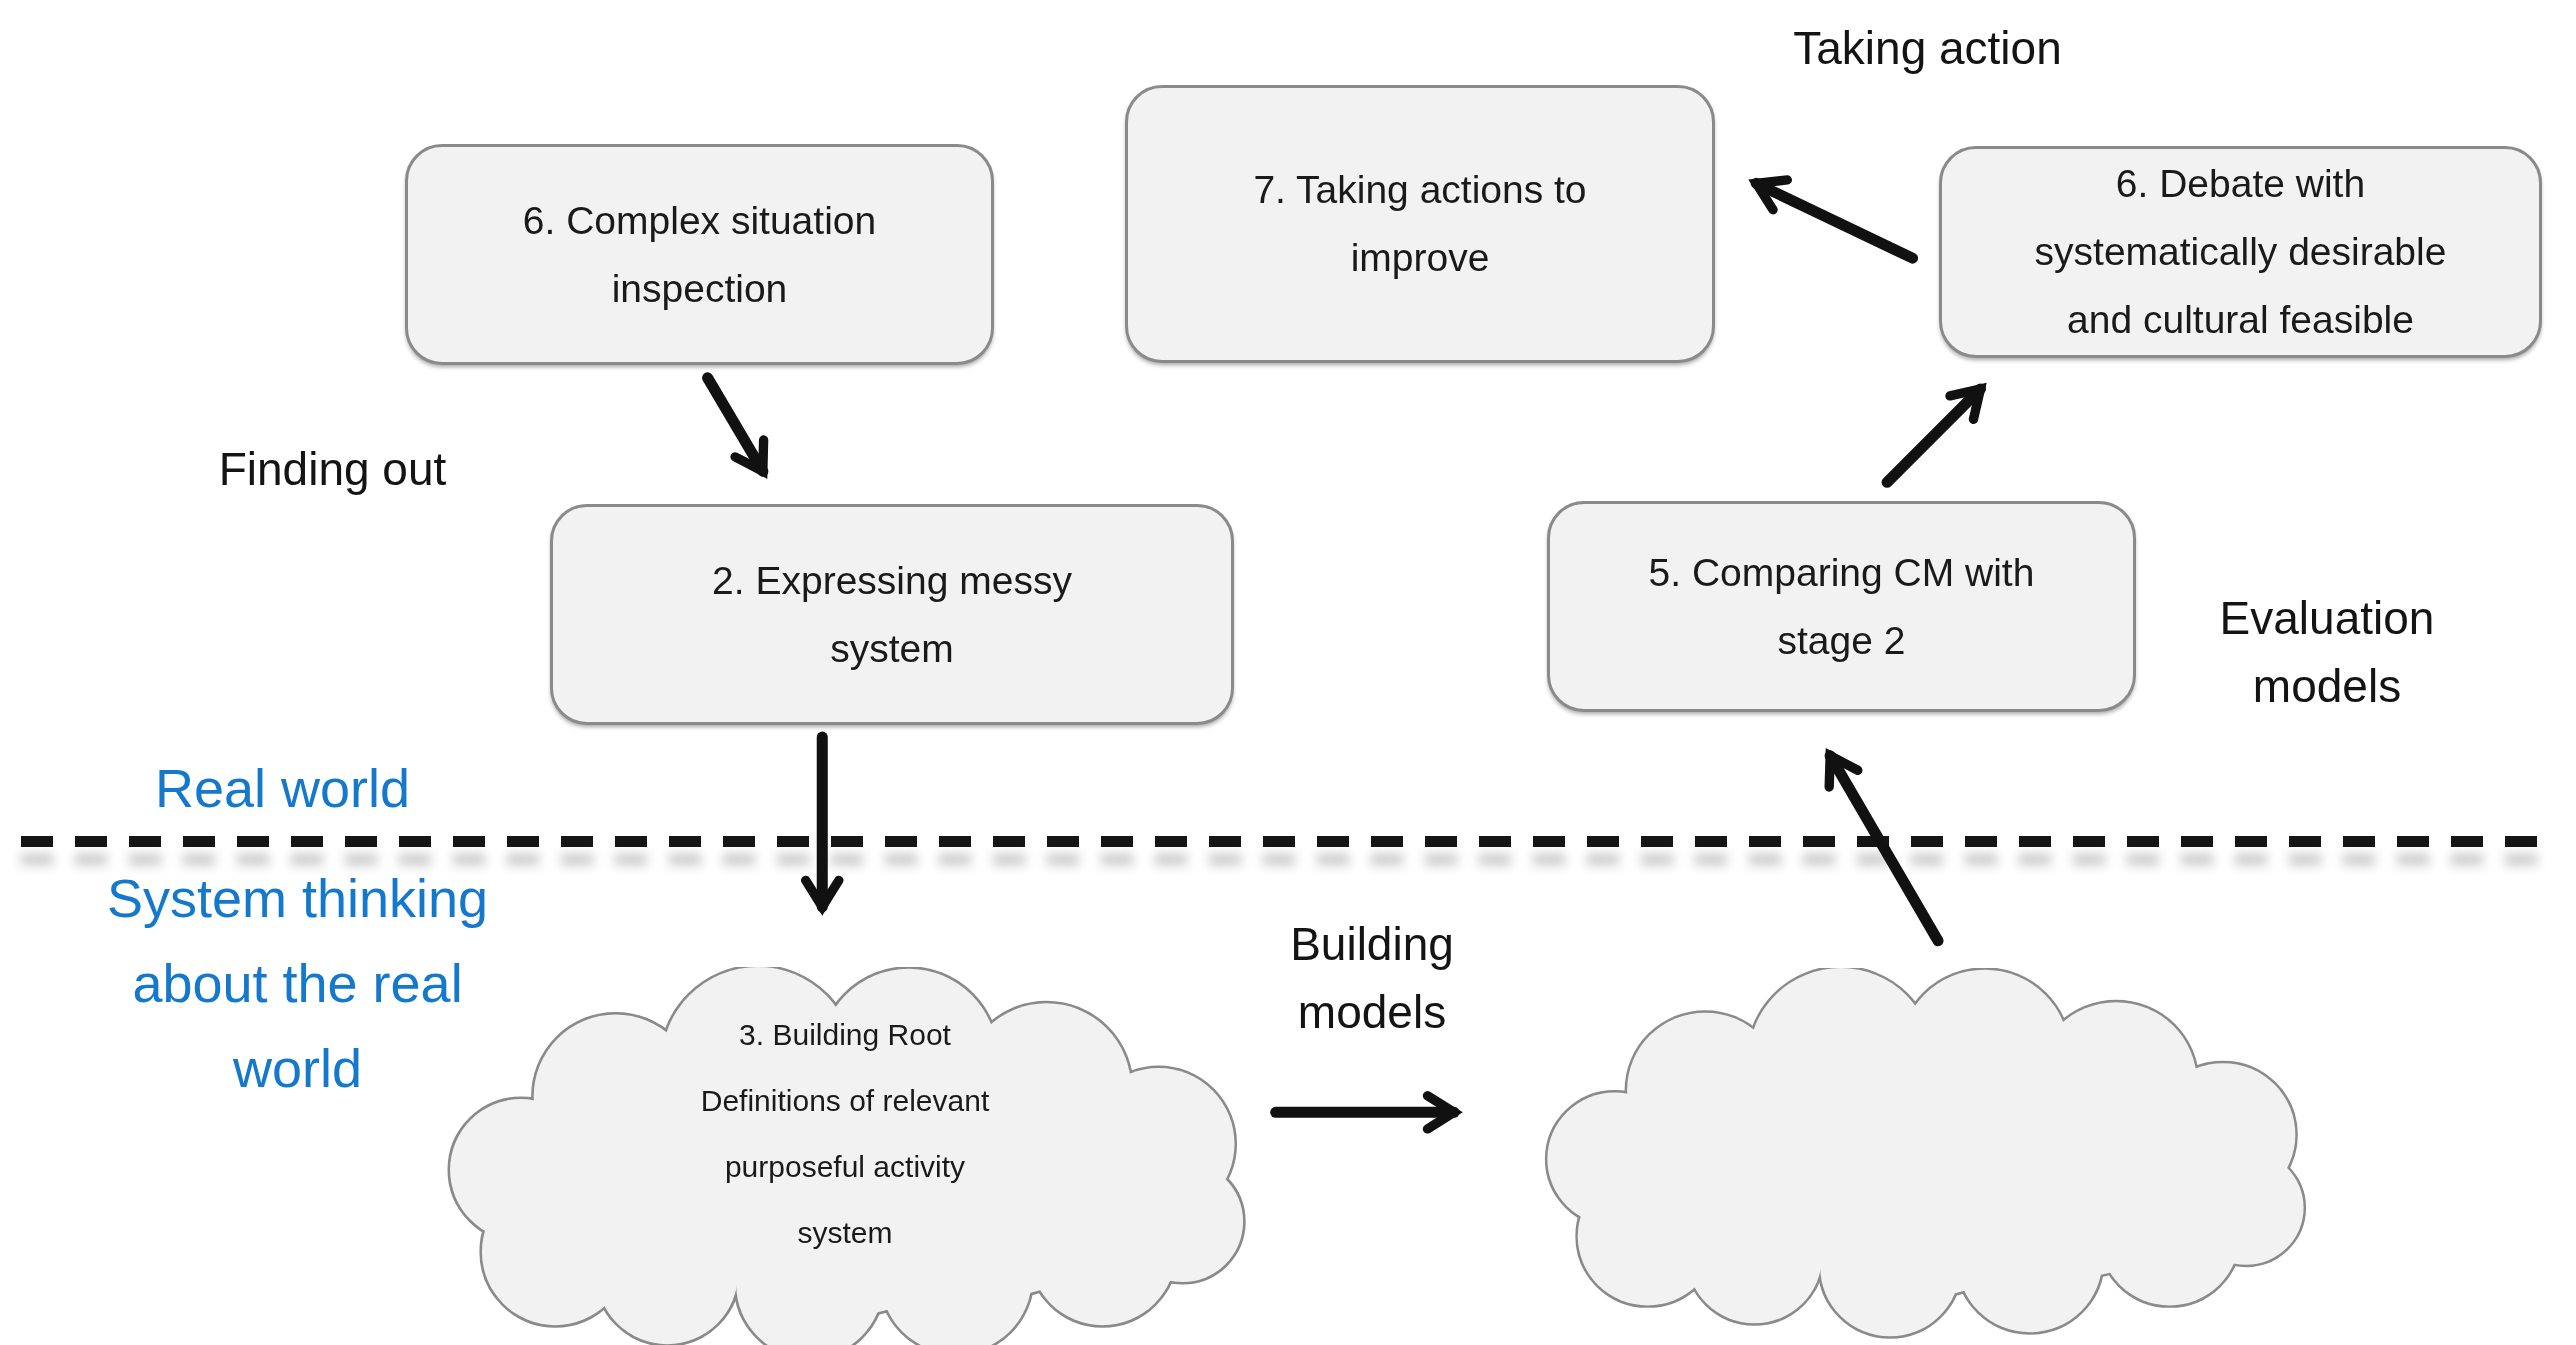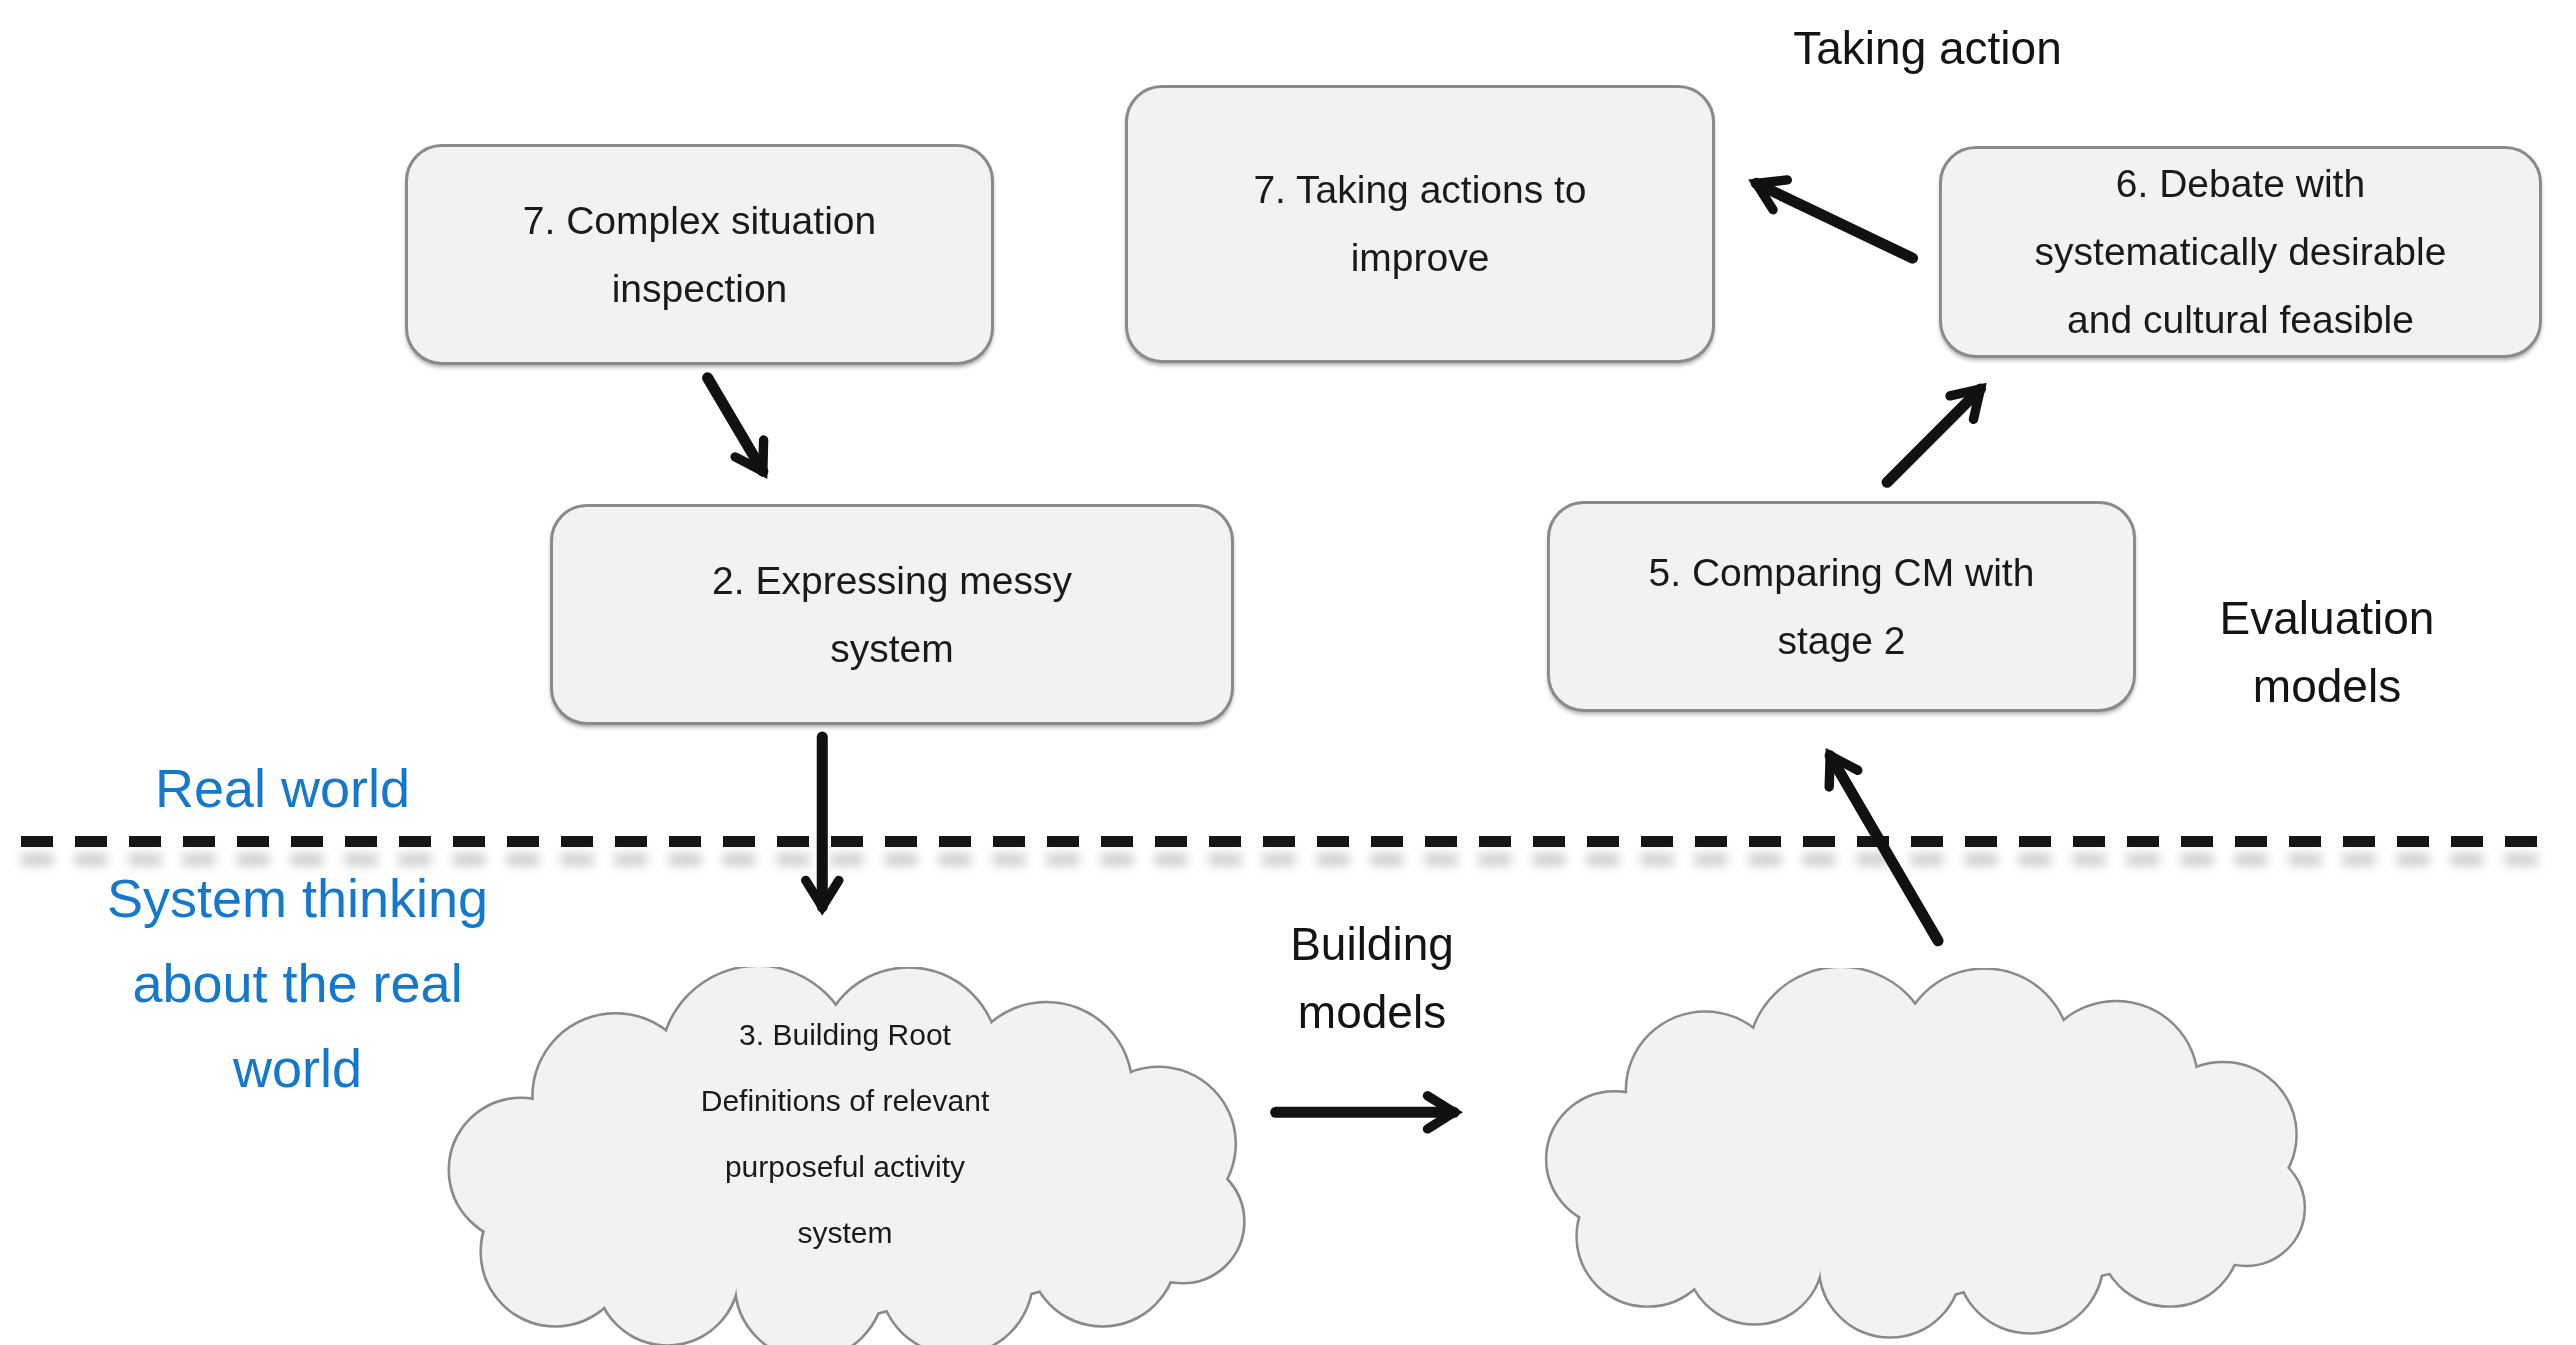--- a/index.html
+++ b/index.html
@@ -99,21 +99,21 @@
         <circle cx="893" cy="295" r="70"></circle>
       </g>
       <symbol id="cloud-shape" viewBox="0 0 1000 460" preserveAspectRatio="none">
         <use href="#cloudCircles" class="cloud-stroke"></use>
         <use href="#cloudCircles" class="cloud-fill"></use>
       </symbol>
     </defs>
   </svg>
 
   <div class="box" style="left:405px;top:144px;width:589px;height:221px;">
-    <div class="stage-label pre">7. Complex situation
+    <div class="stage-label pre">6. Complex situation
 inspection</div>
   </div>
 
   <div class="box" style="left:550px;top:504px;width:684px;height:221px;">
     <div class="stage-label pre">2. Expressing messy
 system</div>
   </div>
 
   <div class="box" style="left:1547px;top:501px;width:589px;height:211px;">
     <div class="stage-label pre">5. Comparing CM with
@@ -136,20 +136,21 @@
   </svg>
   <div class="cloud-label pre" style="left:497px;top:1002px;width:696px;">3. Building Root
 Definitions of relevant
 purposeful activity
 system</div>
 
   <svg class="cloud-svg" style="left:1512px;top:968px;" width="822" height="374" viewBox="0 0 1000 460" preserveAspectRatio="none">
     <use href="#cloud-shape" width="1000" height="460"></use>
   </svg>
 
+  <div class="phase-label" style="left:120px;top:435px;width:425px;">Finding out</div>
   <div class="phase-label pre" style="left:1185px;top:910px;width:374px;">Building
 models</div>
   <div class="phase-label pre" style="left:2140px;top:584px;width:374px;">Evaluation
 models</div>
   <div class="phase-label" style="left:1715px;top:13.6px;width:425px;">Taking action</div>
 
   <div class="zone-label" style="left:70px;top:746px;width:425px;">Real world</div>
   <div class="zone-label pre" style="left:25.5px;top:856px;width:544px;">System thinking
 about the real
 world</div>

